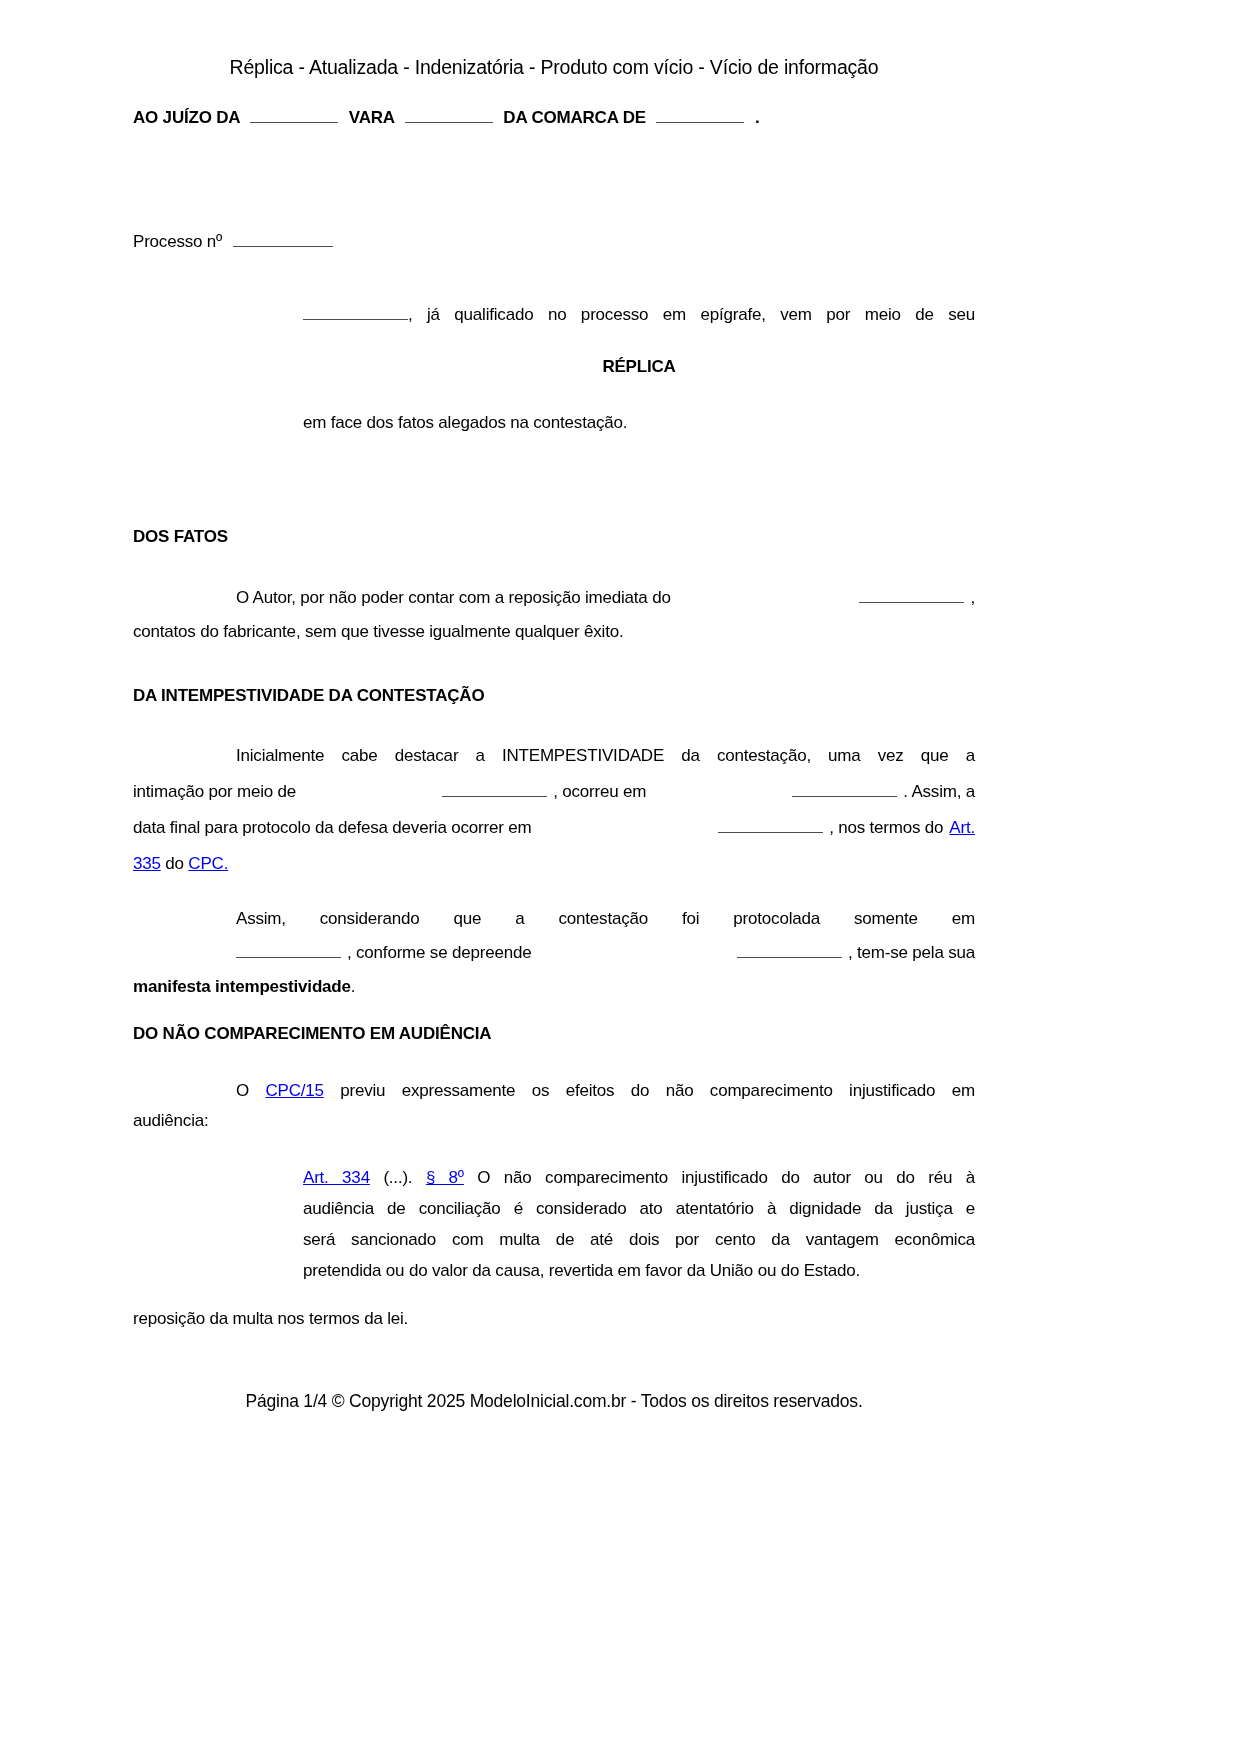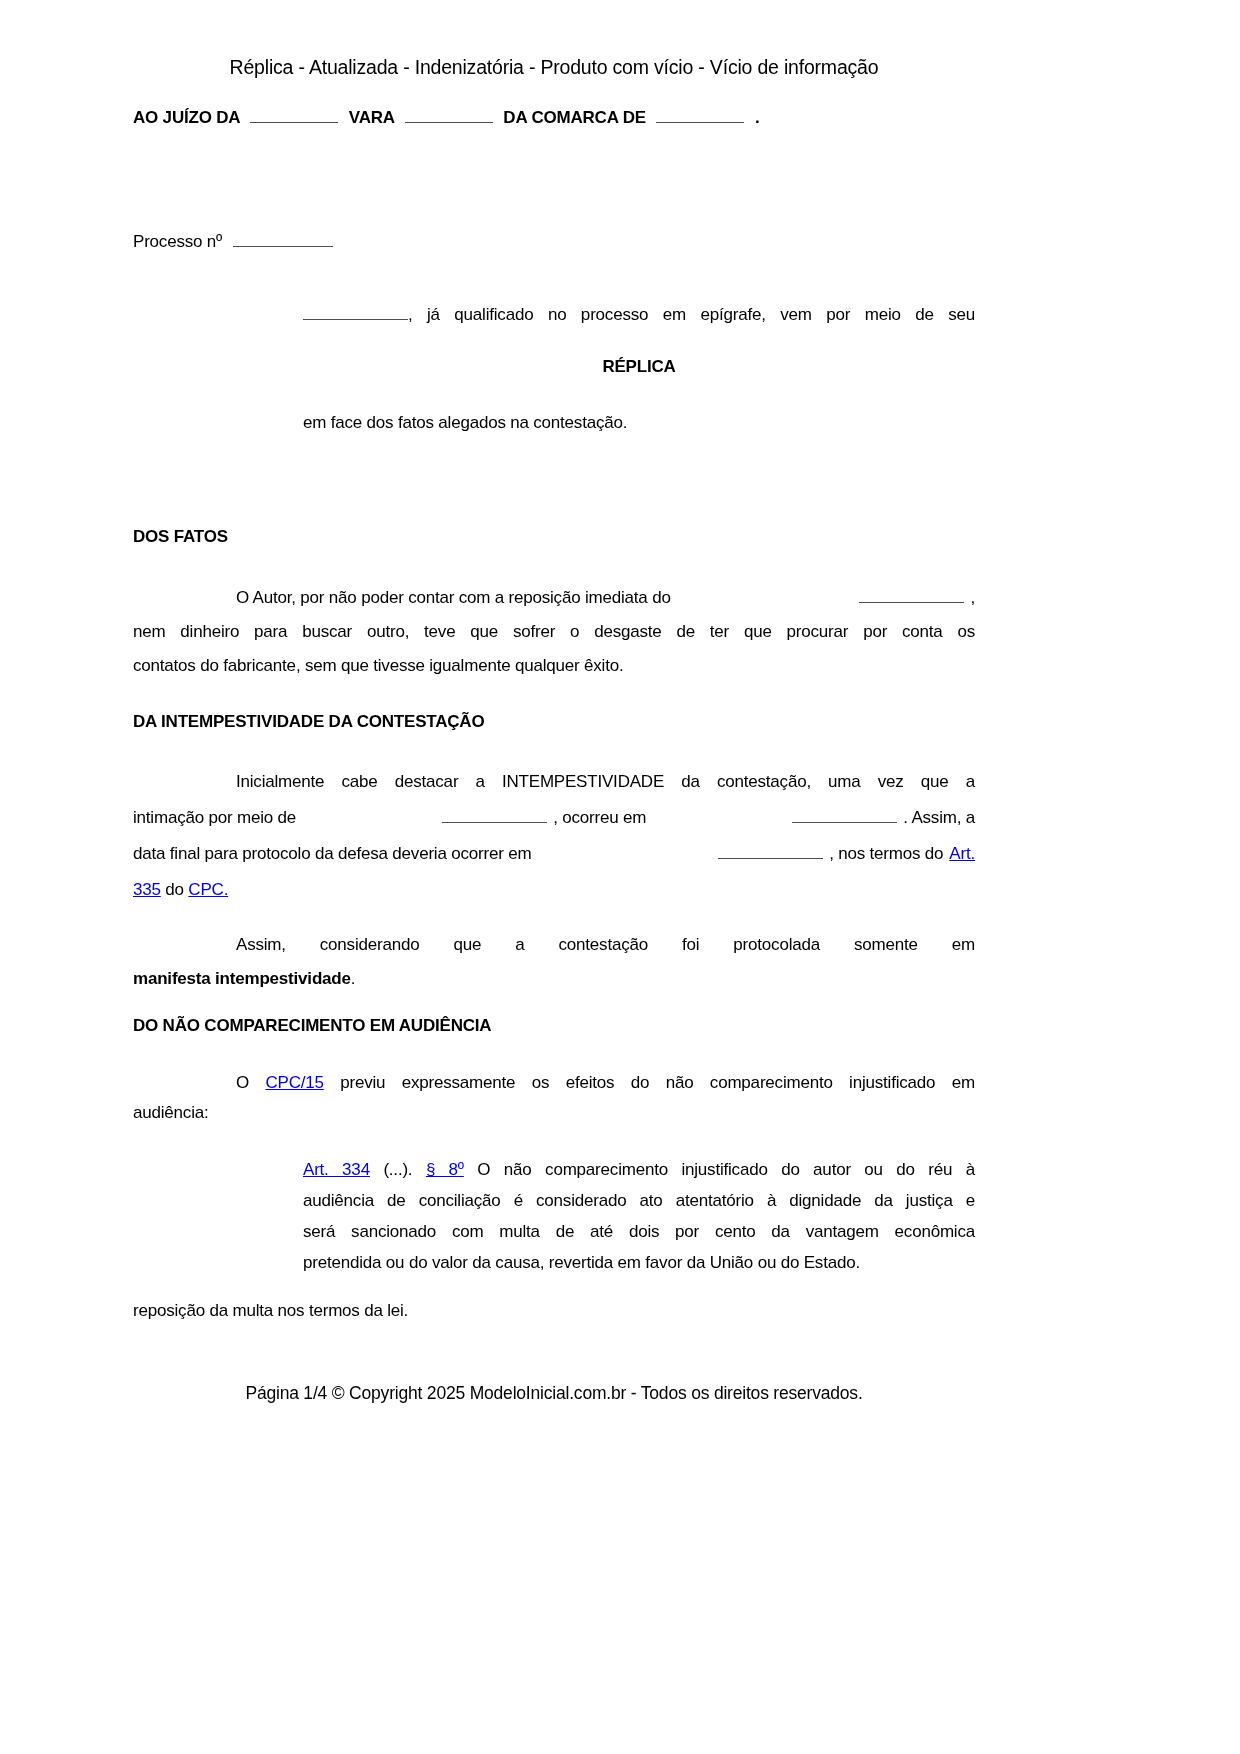--- a/index.html
+++ b/index.html
@@ -15,21 +15,21 @@
   .doc-title{font-size:19.5px;text-align:center;margin-bottom:21px;white-space:nowrap;}
   .court{font-weight:700;margin-bottom:94px;}
   .process{margin-bottom:38px;}
   .qual{margin-left:170px;line-height:40px;margin-bottom:17px;}
   .replica-title{margin-left:170px;text-align:center;font-weight:700;margin-bottom:26px;}
   .emface{margin-left:170px;margin-bottom:84px;}
   .heading{font-weight:700;}
   .h-fatos{margin-bottom:29px;}
   .h-intemp{margin-bottom:27px;}
   .h-comp{margin-bottom:27px;}
-  .fatos-p{line-height:34px;margin-bottom:24px;}
+  .fatos-p{line-height:34px;margin-bottom:32px;}
   .intemp-p{line-height:36px;margin-bottom:20px;}
   .assim-p{line-height:34px;margin-bottom:15px;}
   .cpc-p{line-height:30px;margin-bottom:26px;}
   .quote{margin-left:170px;line-height:31px;margin-bottom:18px;}
   .portanto-p{margin-bottom:52px;}
   .footer{text-align:center;font-size:17.5px;}
   .jl{text-align:justify;text-align-last:justify;}
   .ind{padding-left:103px;}
   .fline{display:flex;align-items:baseline;}
   .fx{flex:1 1 auto;min-width:10px;}
@@ -76,21 +76,20 @@
 
   <div class="heading h-fatos">DOS FATOS</div>
 
   <div class="fatos-p">
     <div class="fline ind">
       <span>O Autor, por não poder contar com a reposição imediata do</span>
       <span class="fx"></span>
       <span class="blank"></span>
       <span class="sp-l">,</span>
     </div>
-    <div class="jl">nem dinheiro para buscar outro, teve que sofrer o desgaste de ter que procurar por conta os</div>
     <div>contatos do fabricante, sem que tivesse igualmente qualquer êxito.</div>
   </div>
 
   <div class="heading h-intemp">DA INTEMPESTIVIDADE DA CONTESTAÇÃO</div>
 
   <div class="intemp-p">
     <div class="jl ind">Inicialmente cabe destacar a INTEMPESTIVIDADE da contestação, uma vez que a</div>
     <div class="fline">
       <span>intimação por meio de</span>
       <span class="fx"></span>
@@ -109,20 +108,27 @@
     </div>
     <div>
       <a>335</a>
       <span>do</span>
       <a>CPC.</a>
     </div>
   </div>
 
   <div class="assim-p">
     <div class="jl ind">Assim, considerando que a contestação foi protocolada somente em</div>
+    <div class="fline ind">
+      <span class="blank"></span>
+      <span class="sp-l">, conforme se depreende</span>
+      <span class="fx"></span>
+      <span class="blank"></span>
+      <span class="sp-l">, tem-se pela sua</span>
+    </div>
     <div>
       <span class="b">manifesta intempestividade</span><span>.</span>
     </div>
   </div>
 
   <div class="heading h-comp">DO NÃO COMPARECIMENTO EM AUDIÊNCIA</div>
 
   <div class="cpc-p">
     <div class="jl ind">
       <span>O</span>

